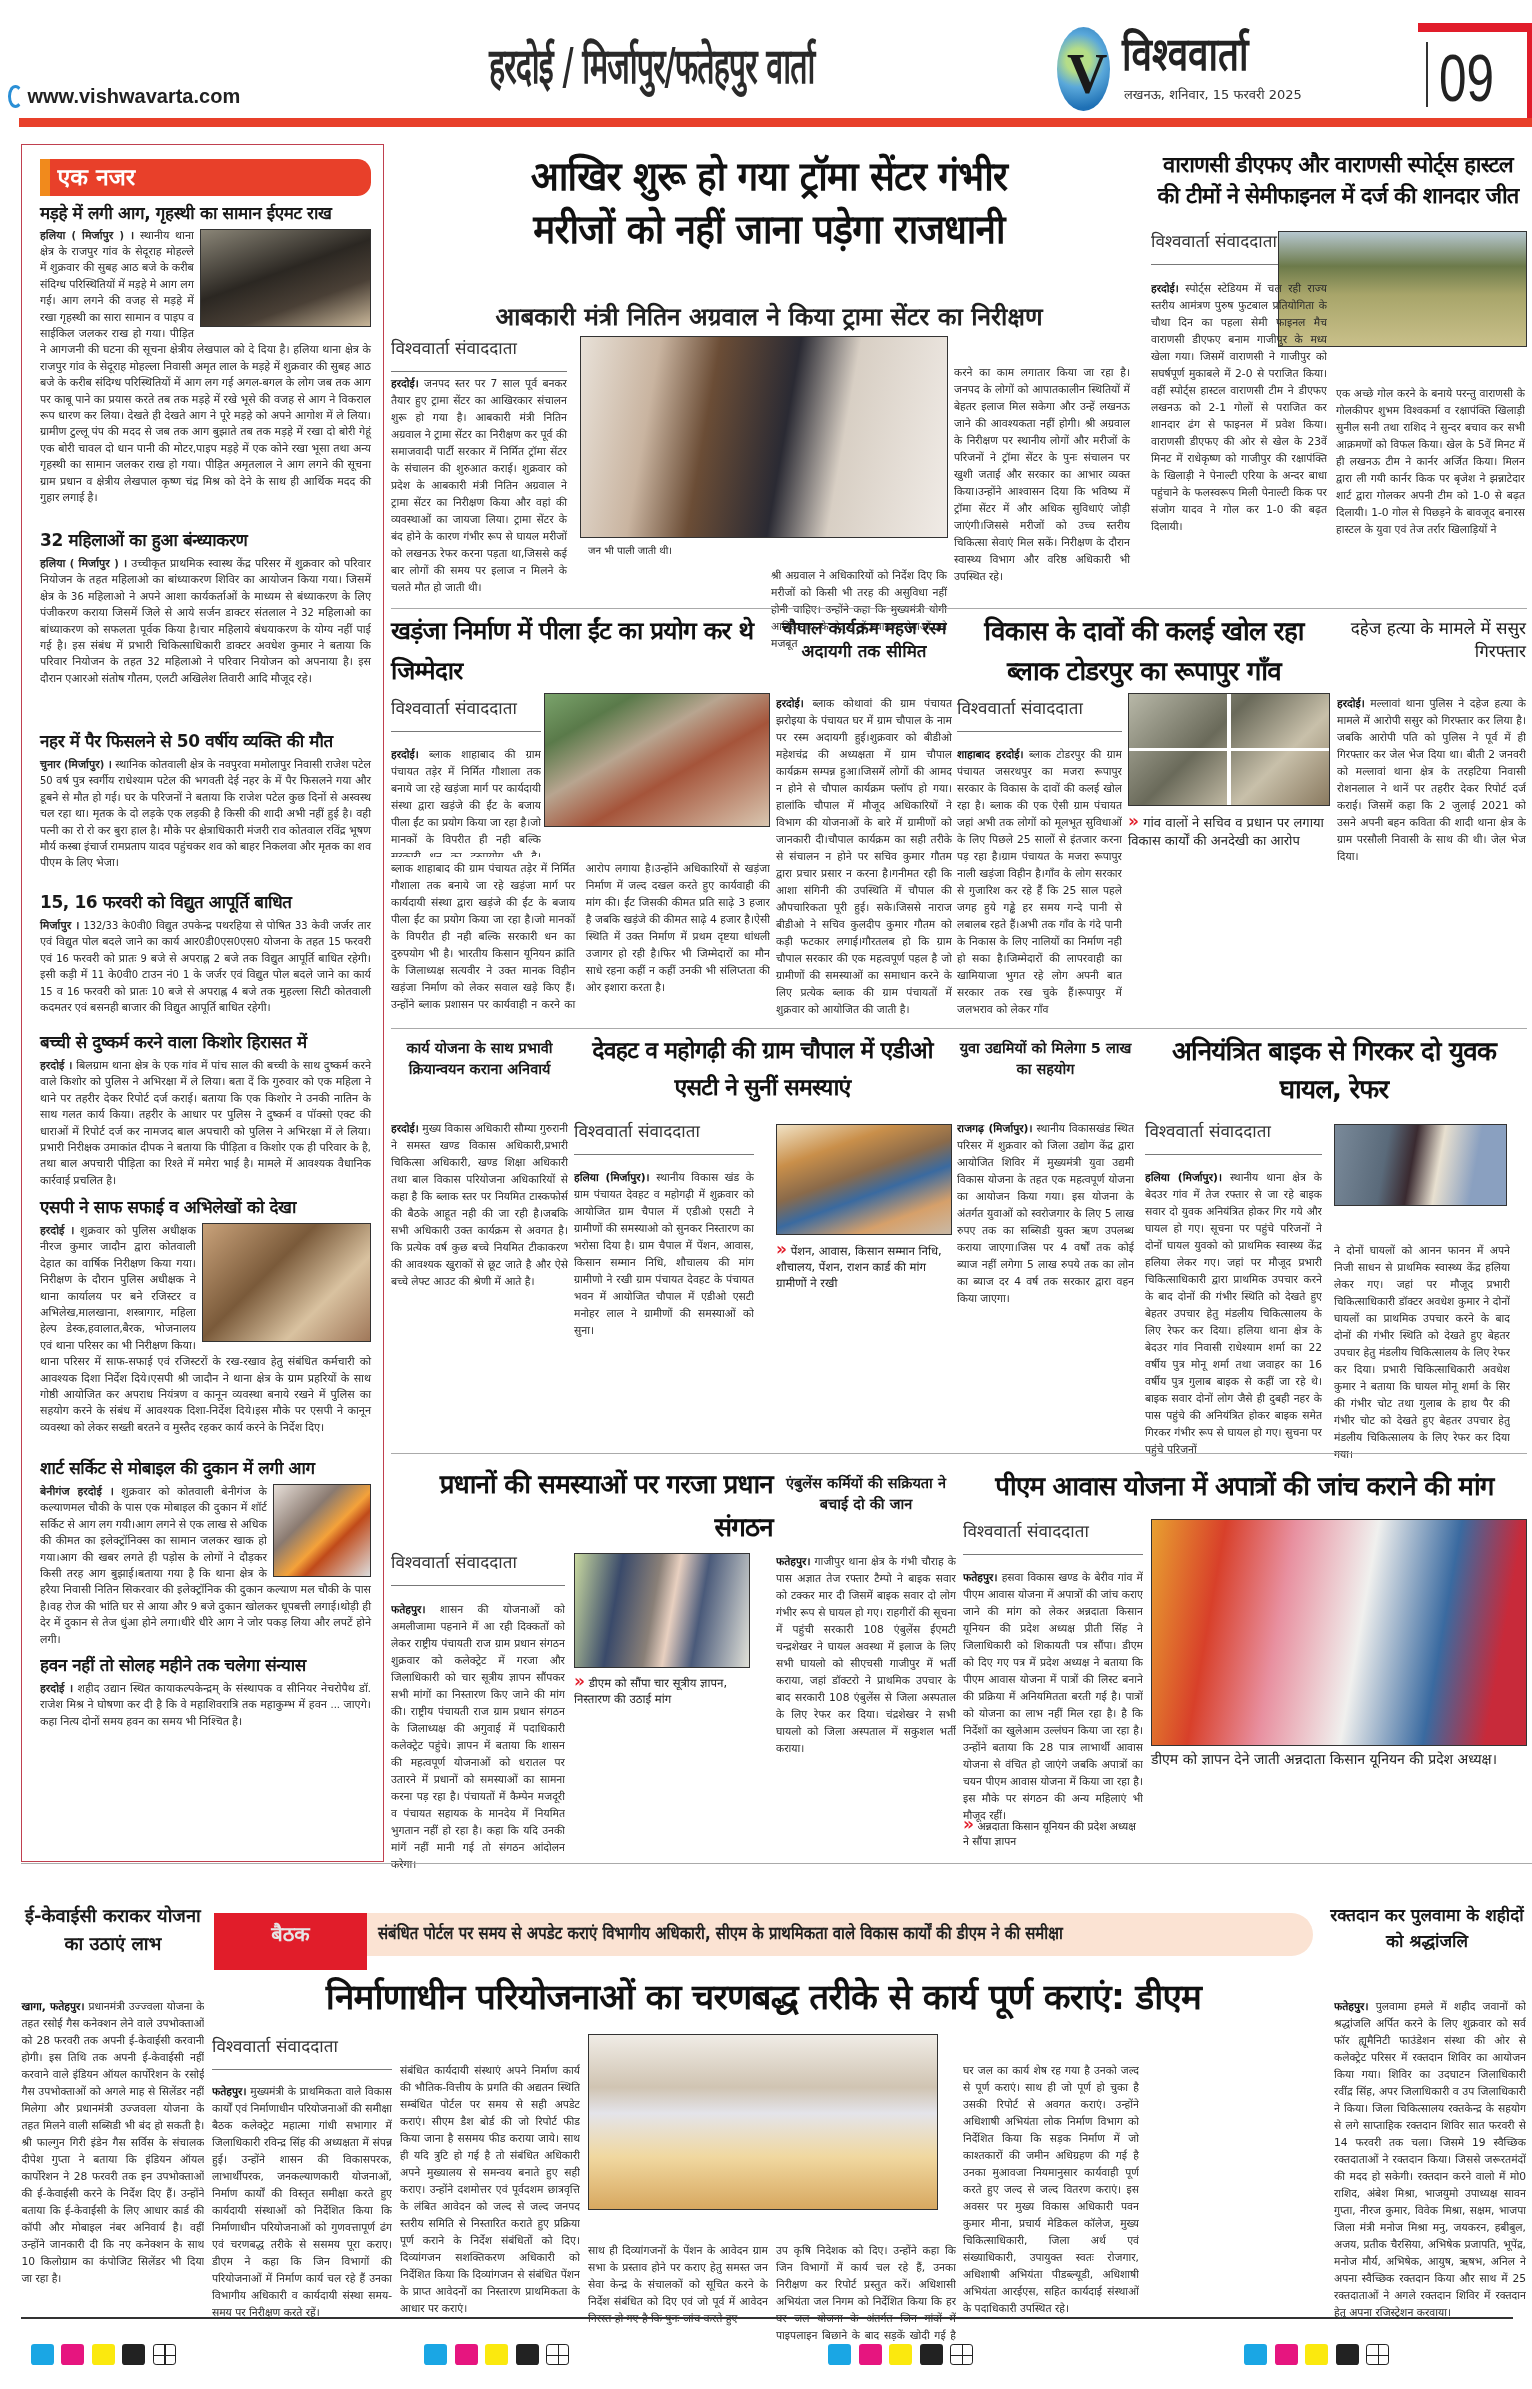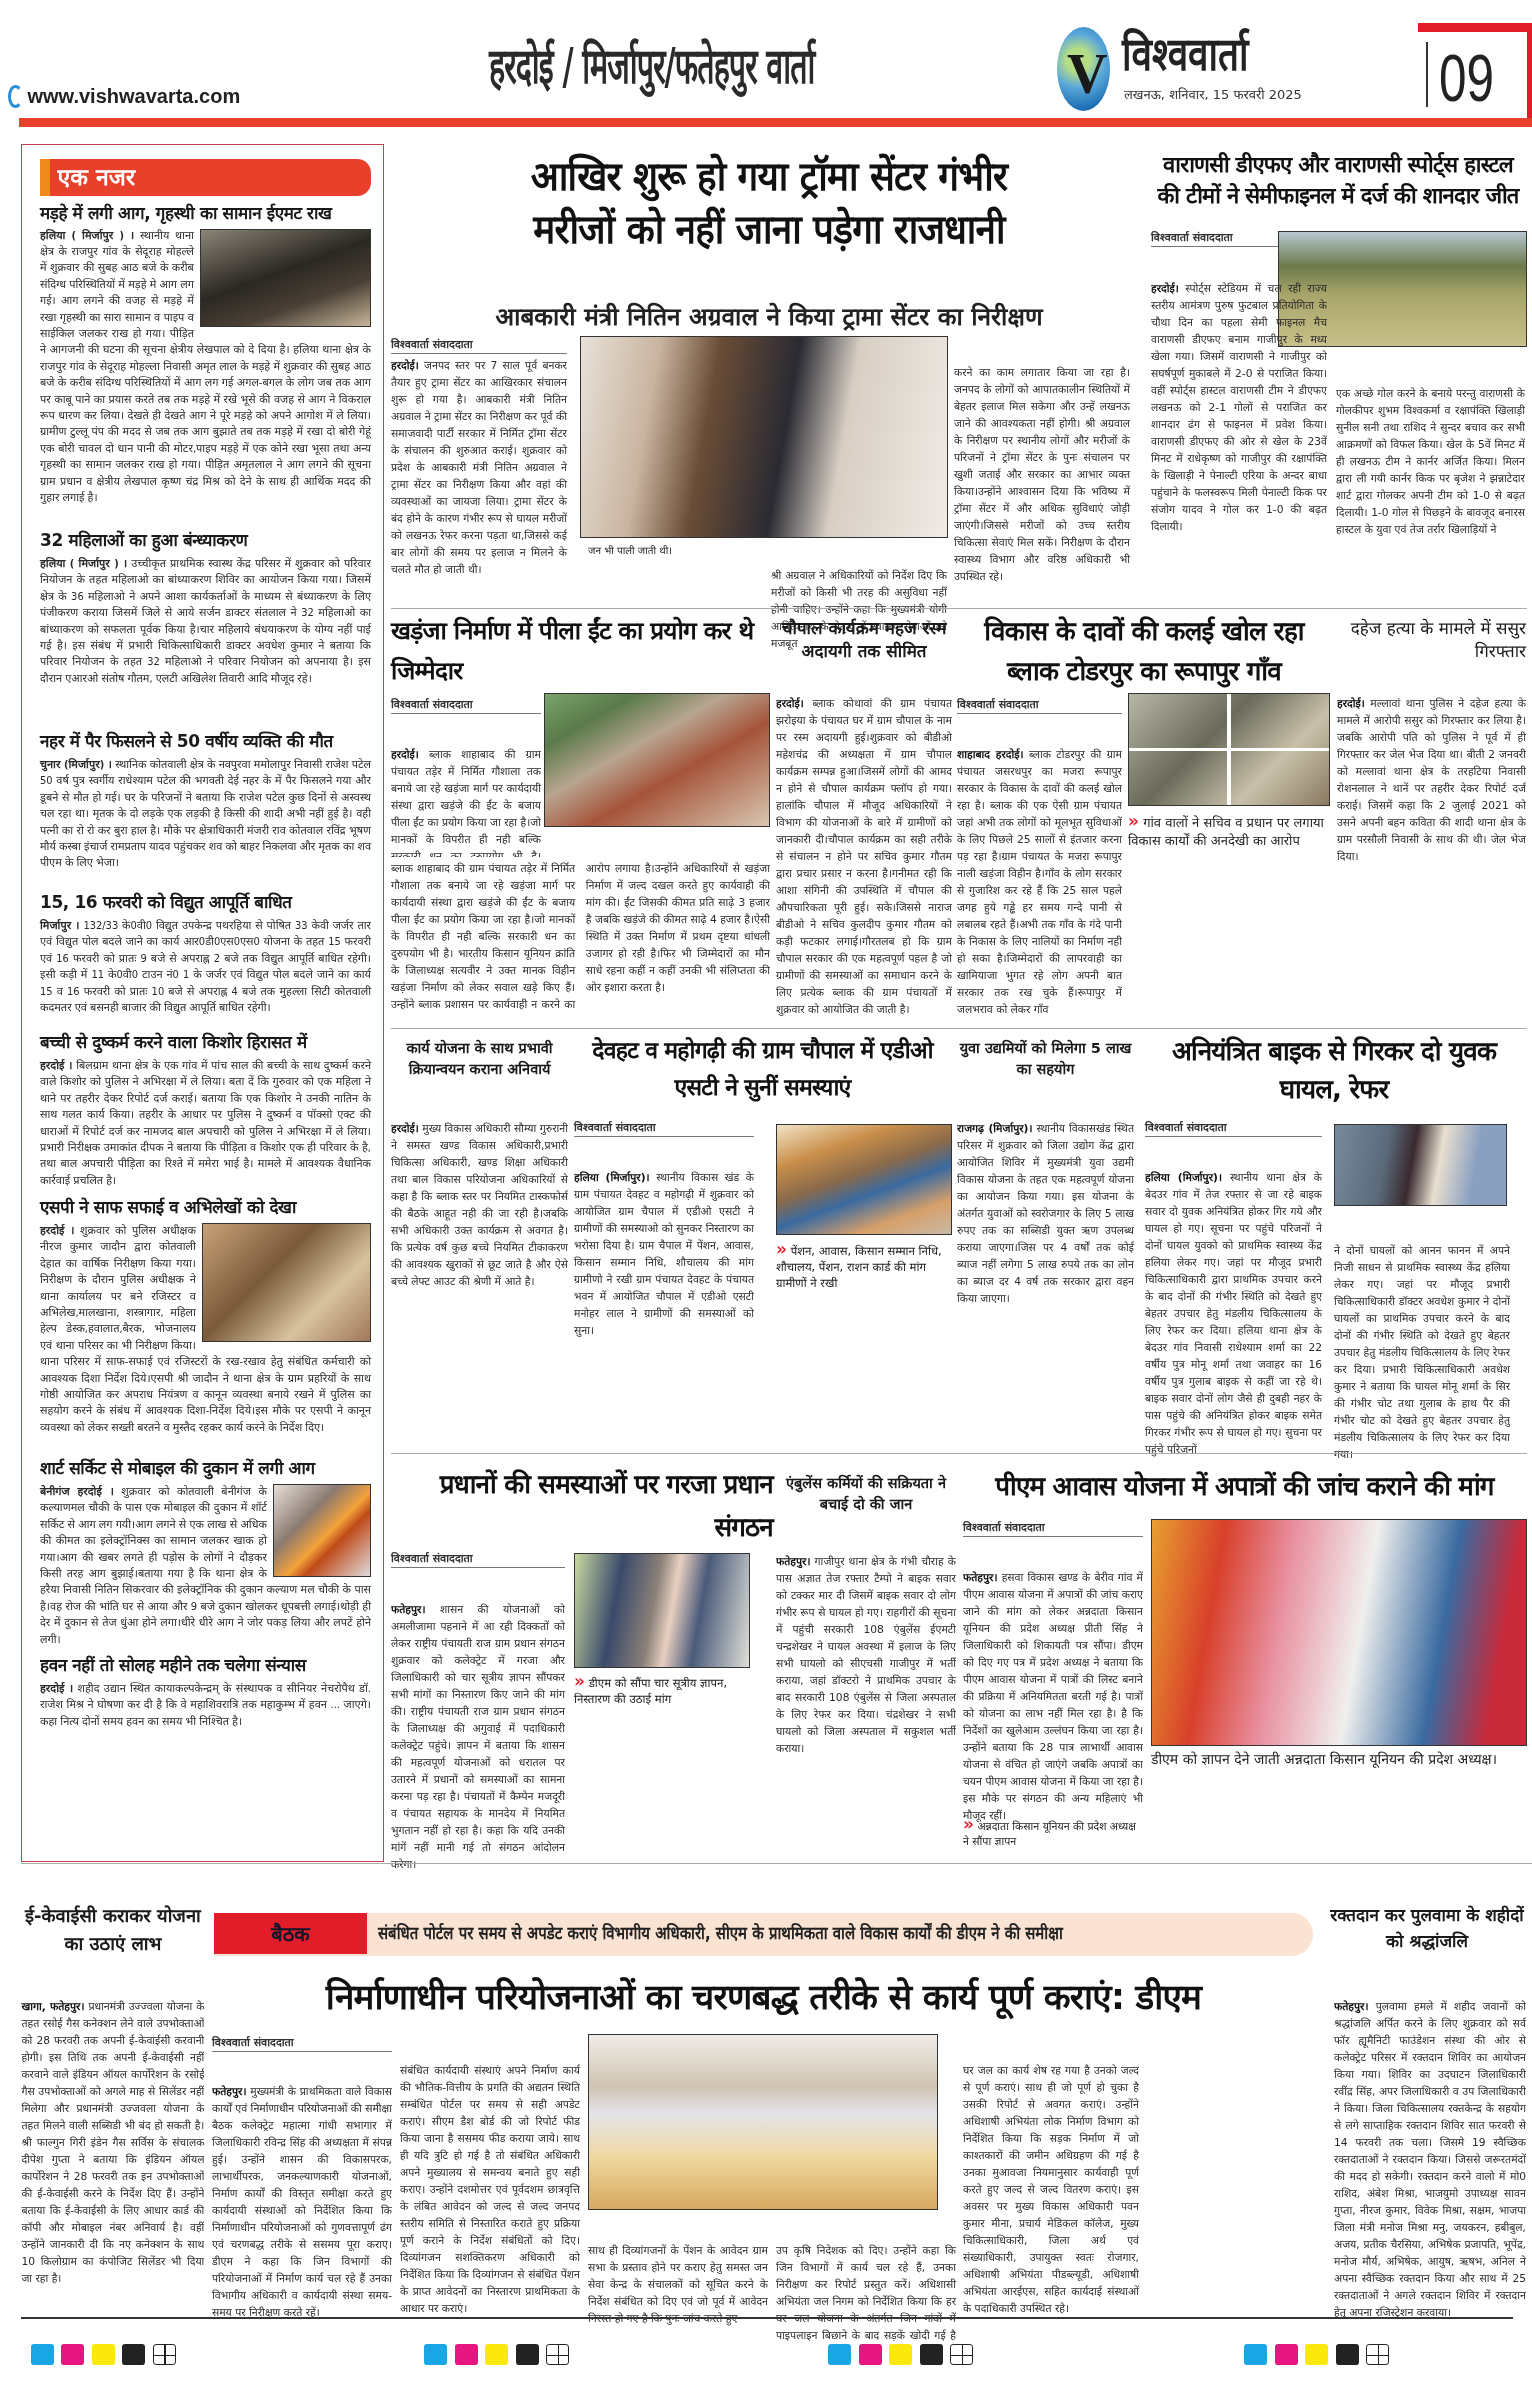--- a/index.html
+++ b/index.html
@@ -24,29 +24,29 @@
   
   .sidebar { left: 21.4px; top: 144px; width: 363px; height: 1718px; border: 1.5px solid #c0404f; border-top-color: #c0404f; }
   .ek-nazar { left: 40px; top: 159px; width: 331px; height: 37px; background: #e8402a; border-radius: 0 13.7px 13.7px 0; border-left: 10.7px solid #f18a1c; color: #fff; font-size: 23px; font-weight: bold; padding-left: 7.6px; line-height: 37px; }
   .sb-head { font-size: 17px; font-weight: bold; line-height: 21.4px; color: #1a1a1a; letter-spacing: -0.4px; }
   .sb-body { font-size: 11px; line-height: 16.4px; color: #2a2a2a; text-align: justify; font-family: "DejaVu Sans Condensed", "DejaVu Sans", sans-serif; }
   .dateline-b { font-weight: bold; }
   .photo { background: linear-gradient(135deg, #6b5a4a, #2c2823 40%, #8a7c6d 70%, #cbb9a2); border: 1.5px solid #333; }
 
   
   .h-mega { font-weight: bold; color: #111; font-family: "DejaVu Sans", sans-serif; letter-spacing: -0.8px; }
-  .byline { font-size: 11px; font-weight: bold; color: #333; border-bottom: 1.5px solid #777; padding-bottom: 2px; }
+  .byline { font-size: 17px; font-weight: normal; color: #333; border-bottom: 1.5px solid #777; padding-bottom: 12px; }
   .col { font-size: 10.7px; line-height: 17px; color: #2a2a2a; text-align: justify; margin-top: 28px; }
   .col b { color: #111; }
   .caption { font-size: 11.5px; line-height: 17px; color: #222; }
   .chev { color: #e11d2a; font-weight: bold; font-size: 17px; }
   .divider-h { height: 1.5px; background: #333; }
 
   .baithak-bar { left: 214px; top: 1913px; width: 1099px; height: 43px; background: #fbe3d3; border-radius: 0 21.4px 21.4px 0; }
-  .baithak-tag { left: 214px; top: 1913px; width: 153px; height: 41px; background: #e11d2a; color: #0f172a; font-size: 20px; font-weight: bold; text-align: center; line-height: 43px; }
+  .baithak-tag { left: 214px; top: 1913px; width: 153px; height: 57px; background: #e11d2a; color: #e5e5e5; font-size: 20px; font-weight: bold; text-align: center; line-height: 43px; }
   .baithak-text { left: 378px; top: 1920px; font-size: 17.6px; font-weight: bold; color: #222; white-space: nowrap; transform: scaleX(0.85); transform-origin: left top; }
 
   .reg-marks { display: flex; gap: 7.6px; align-items: center; }
   .reg-marks span { width: 23px; height: 21.4px; border-radius: 3.1px; display: inline-block; }
   .reg-marks .cross { background: #fff; border: 1.5px solid #222; position: relative; }
   .reg-marks .cross::before { content:""; position:absolute; left:50%; top:0; bottom:0; width:1.5px; background:#222; }
   .reg-marks .cross::after { content:""; position:absolute; top:50%; left:0; right:0; height:1.5px; background:#222; }
   .bottom-rule { left: 21.4px; top: 2317px; width: 1492px; height: 2.3px; background: #333; }
 </style>
 </head>

